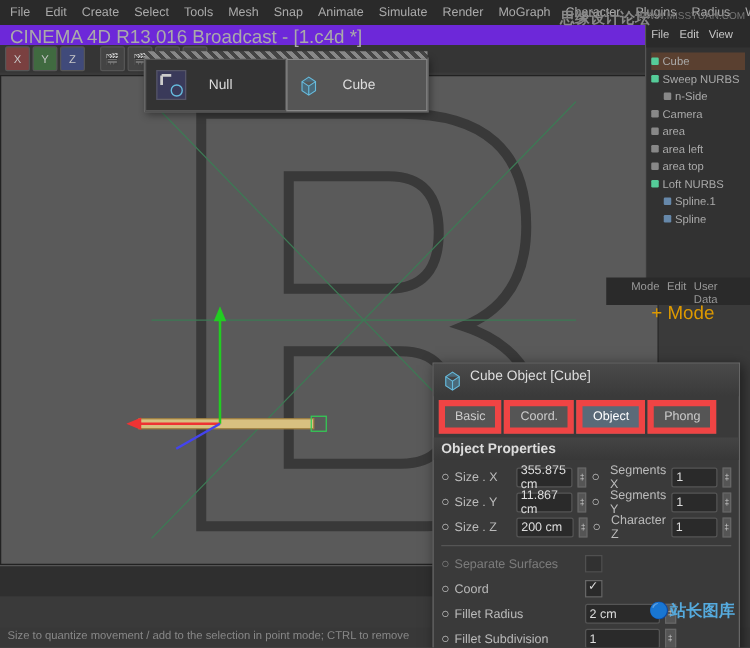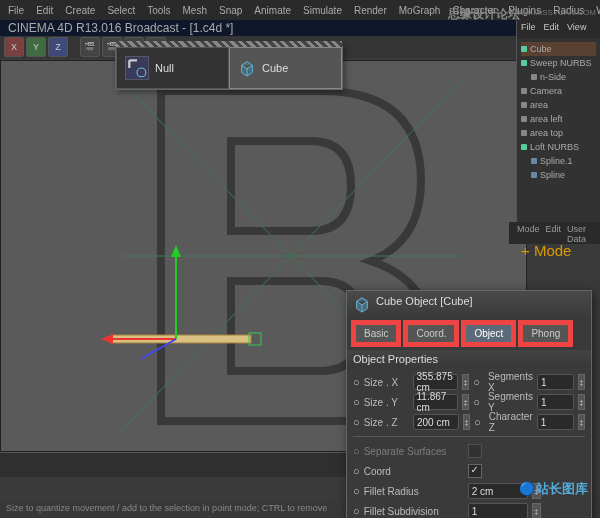--- a/index.html
+++ b/index.html
@@ -1,58 +1,58 @@
 <!DOCTYPE html>
 <html><head>
 <meta charset="utf-8">
 <style>
 html,body{margin:0;padding:0;width:600px;height:518px;background:#3a3a3a;font-family:Arial,sans-serif;font-size:11px;color:#c8c8c8;overflow:hidden;position:relative}
 .menubar{height:16px;background:#2a2a2a;padding:2px 8px;display:flex;gap:12px;align-items:center;font-size:10px}
 .menubar span{color:#aaa}
-.titlebar{height:14px;background:#0f172a;padding:1px 8px;font-size:12px;color:#aaa}
+.titlebar{height:14px;background:#6d28d9;padding:1px 8px;font-size:15px;color:#aaa}
 .toolbar{height:22px;background:#353535;display:flex;align-items:center;padding:0 4px;gap:2px}
 .tb-btn{width:18px;height:18px;background:#444;border:1px solid #555;border-radius:2px;display:flex;align-items:center;justify-content:center;font-size:9px}
 .tb-x{background:#7a4040}.tb-y{background:#406a40}.tb-z{background:#404a7a}
 .popup{position:absolute;top:46px;left:115px;background:#3f3f3f;border:1px solid #666;display:flex;z-index:50;box-shadow:2px 2px 6px rgba(0,0,0,.4)}
 .popup-hdr{position:absolute;top:-6px;left:0;right:0;height:6px;background:repeating-linear-gradient(45deg,#888,#888 3px,#444 3px,#444 6px)}
-.popup-item{width:95px;height:40px;border:1px solid #555;display:flex;align-items:center;gap:6px;padding:0 8px;color:#ddd}
+.popup-item{width:95px;height:40px;border:1px solid #555;display:flex;align-items:center;gap:18px;padding:0 8px;color:#ddd}
 .popup-item.sel{background:#555;border-color:#888}
 .cube-ico{width:18px;height:18px;display:inline-block}
 .cube-ico svg{width:100%;height:100%}
 .viewport{position:absolute;top:60px;left:0;width:525px;height:390px;background:#5a5a5a;border:1px solid #222;overflow:hidden}
 .vp-letter{position:absolute;top:20px;left:120px;width:340px;height:350px}
 .vp-letter svg{width:100%;height:100%}
 .gizmo{position:absolute;top:180px;left:100px;width:220px;height:130px}
 .timeline{position:absolute;top:452px;left:0;width:525px;height:24px;background:#2f2f2f;border-top:1px solid #555}
 .statusbar{position:absolute;bottom:0;left:0;right:0;height:14px;background:#383838;font-size:9px;padding:1px 6px;color:#888}
 .right-panel{position:absolute;top:20px;right:0;width:75px;height:200px;background:#323232;border-left:1px solid #555;font-size:9px;padding:4px}
 .rp-row{display:flex;align-items:center;gap:3px;height:14px;color:#aaa}
 .rp-row .dot{width:6px;height:6px;background:#5c9;border-radius:1px}
 .rp-toolbar{height:14px;background:#2a2a2a;display:flex;gap:8px;margin:-4px -4px 4px -4px;padding:2px 4px}
 .attr{position:absolute;top:290px;right:8px;width:244px;background:#3a3a3a;border:1px solid #666;z-index:40;box-shadow:2px 2px 10px rgba(0,0,0,.5)}
 .attr-title{background:linear-gradient(#4a4a4a,#3a3a3a);padding:4px 6px;display:flex;gap:5px;color:#ddd;font-size:11px}
 .attr-tabs{display:flex;padding:3px 4px;gap:2px}
 .attr-tab{padding:3px 8px;background:#555;border:5px solid #ef4444;color:#ccc;font-size:10px}
 .attr-tab.act{background:#5a6a78;color:#fff}
-.attr-sec{background:linear-gradient(#444,#383838);padding:3px 6px;font-weight:normal;color:#ddd}
+.attr-sec{background:linear-gradient(#444,#383838);padding:3px 6px;font-weight:bold;color:#ddd}
 .attr-body{padding:4px 6px}
 .attr-row{display:flex;align-items:center;height:20px;gap:4px}
 .attr-lbl{width:62px;font-size:10px;color:#bbb}
 .attr-lbl2{width:60px;font-size:10px;color:#bbb;margin-left:4px}
 .attr-val{width:52px;height:14px;background:#2a2a2a;border:1px solid #555;border-radius:2px;font-size:10px;color:#ddd;padding:0 3px;display:flex;align-items:center}
 .attr-val.w{width:40px}
 .attr-step{width:7px;height:14px;background:#555;border:1px solid #666;font-size:7px;display:flex;align-items:center;justify-content:center}
 .attr-chk{width:12px;height:12px;background:#2a2a2a;border:1px solid #666}
 .attr-chk.on::after{content:"✓";color:#ddd;font-size:10px;display:block;text-align:center;line-height:10px}
 .sep{height:1px;background:#555;margin:4px 0}
 .disabled{opacity:.5}
 .wm-cn{position:absolute;top:6px;right:80px;font-size:12px;color:#888;font-weight:bold}
 .wm-url{position:absolute;top:8px;right:4px;font-size:8px;color:#777}
 .wm-br{position:absolute;bottom:20px;right:12px;font-size:13px;color:#5ad;font-weight:bold;z-index:60}
-.mode-bar{position:absolute;top:222px;right:0;width:75px;height:18px;background:#2a2a2a;font-size:9px;display:flex;gap:6px;padding:2px 8px;color:#999}
+.mode-bar{position:absolute;top:222px;right:0;width:75px;height:18px;background:#2a2a2a;font-size:9px;display:flex;gap:6px;padding:2px 20px;color:#999}
 .add-mode{position:absolute;top:240px;right:0;width:75px;height:16px;font-size:15px;padding:2px 4px;color:#d90}
 .icon-ctr{width:22px;height:22px;background:#3a3a5a;border:1px solid #556;display:flex;align-items:center;justify-content:center}
 </style>
 </head>
 <body>
 
 <div class="menubar">
   <span>File</span>
   <span>Edit</span>
   <span>Create</span>

